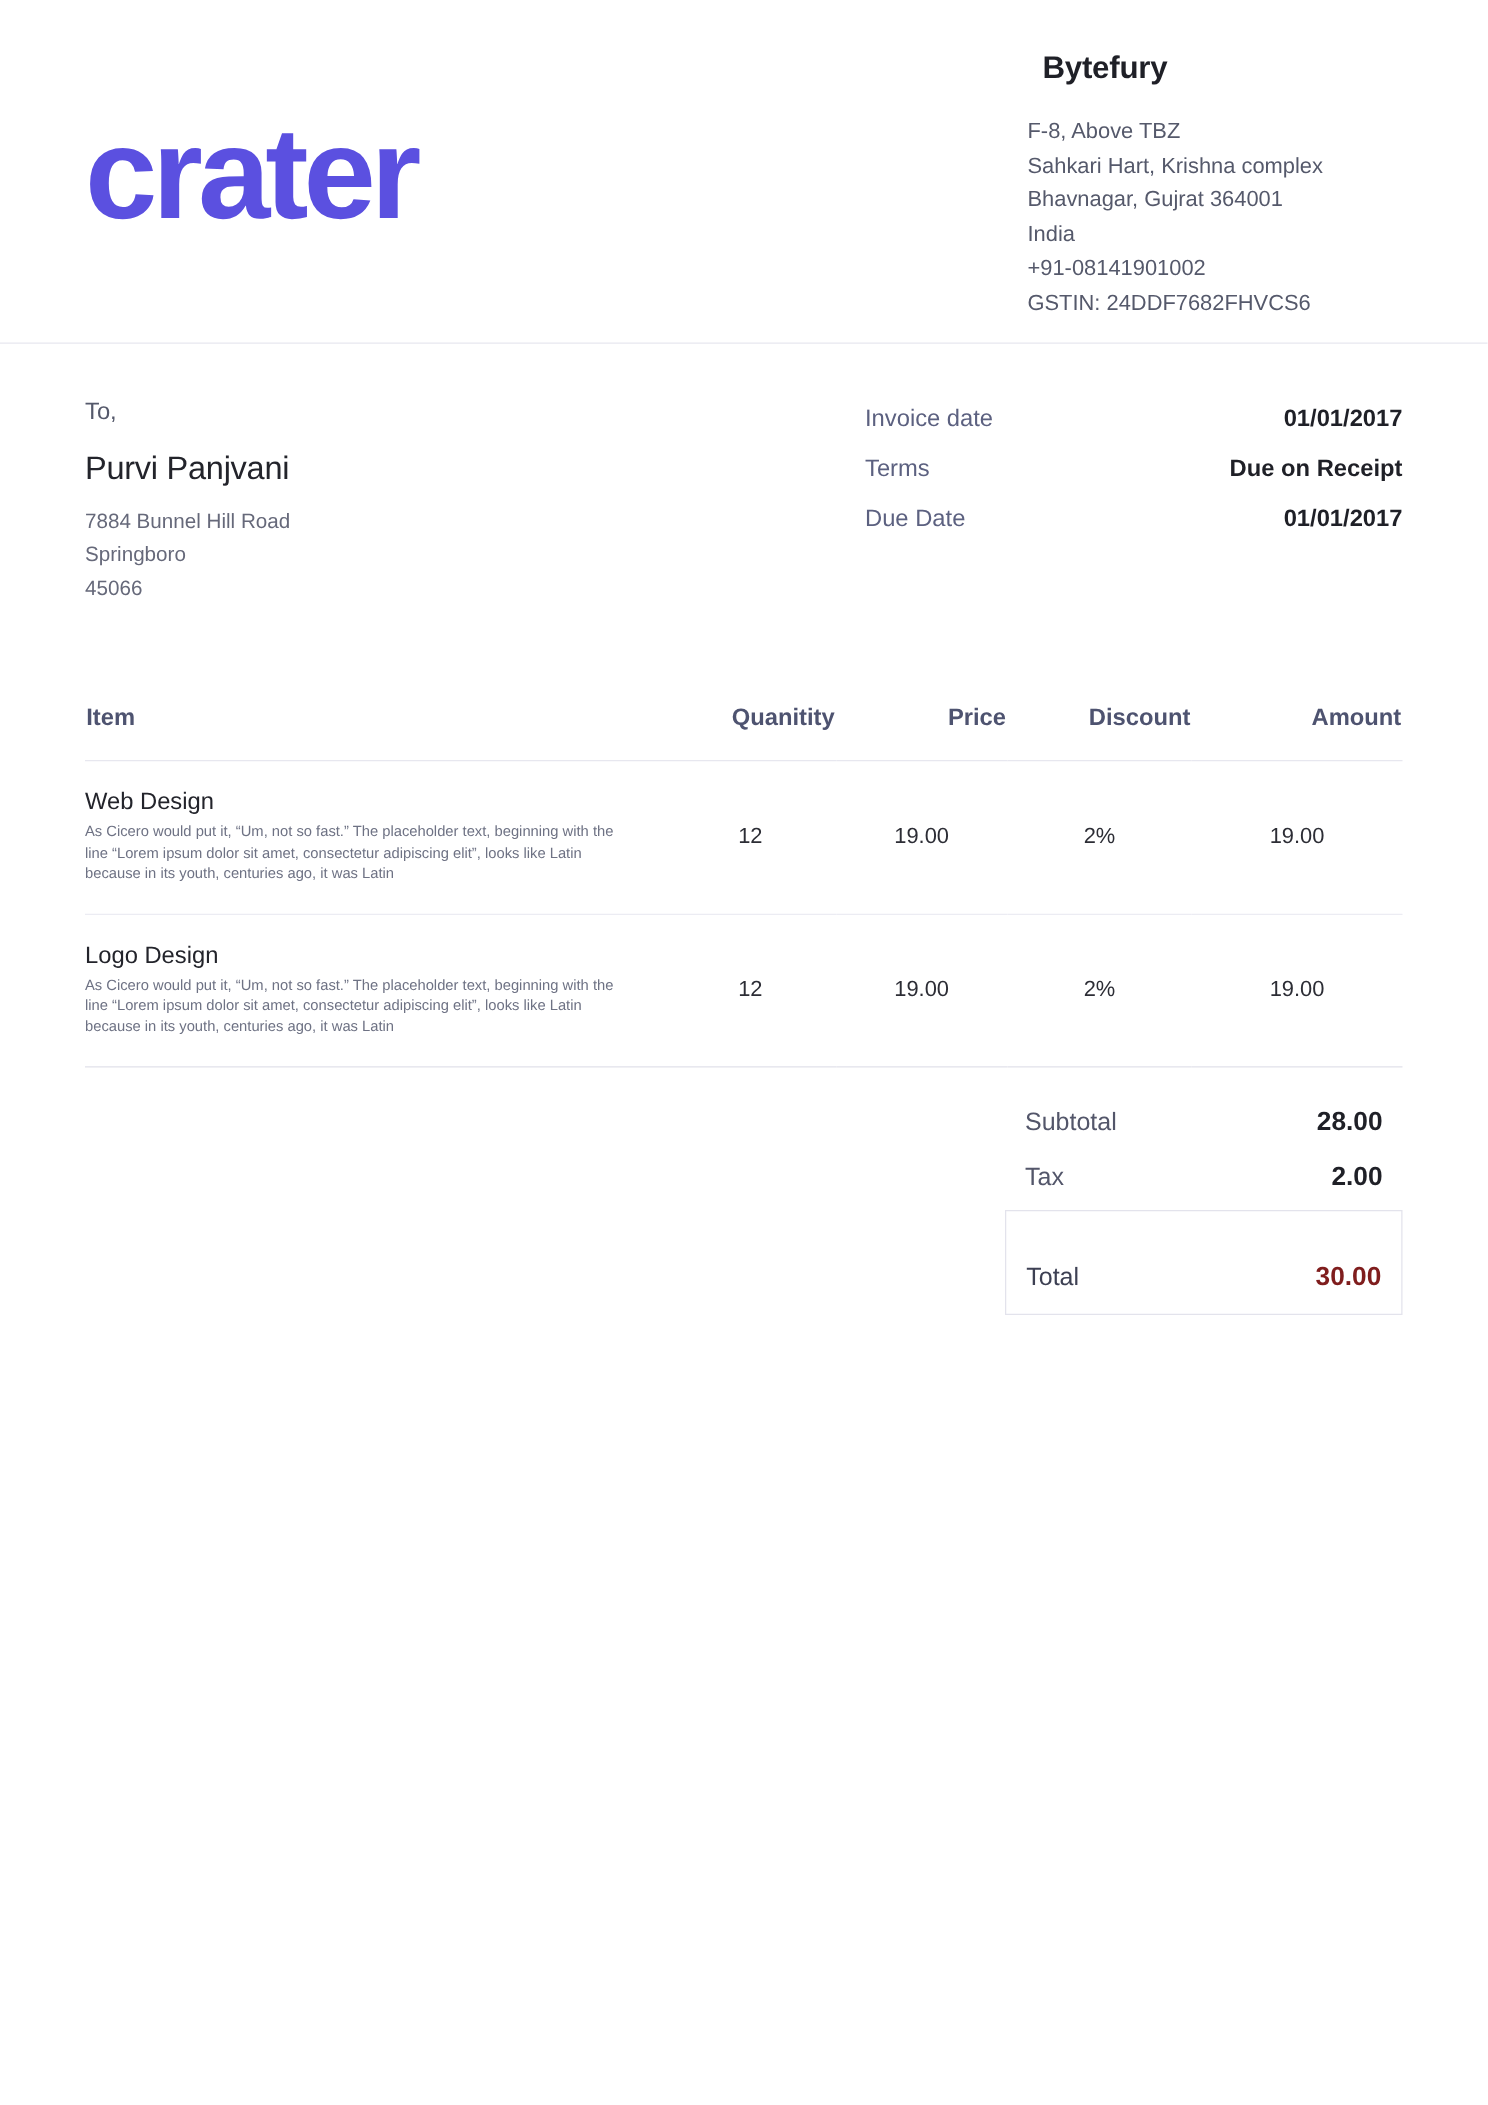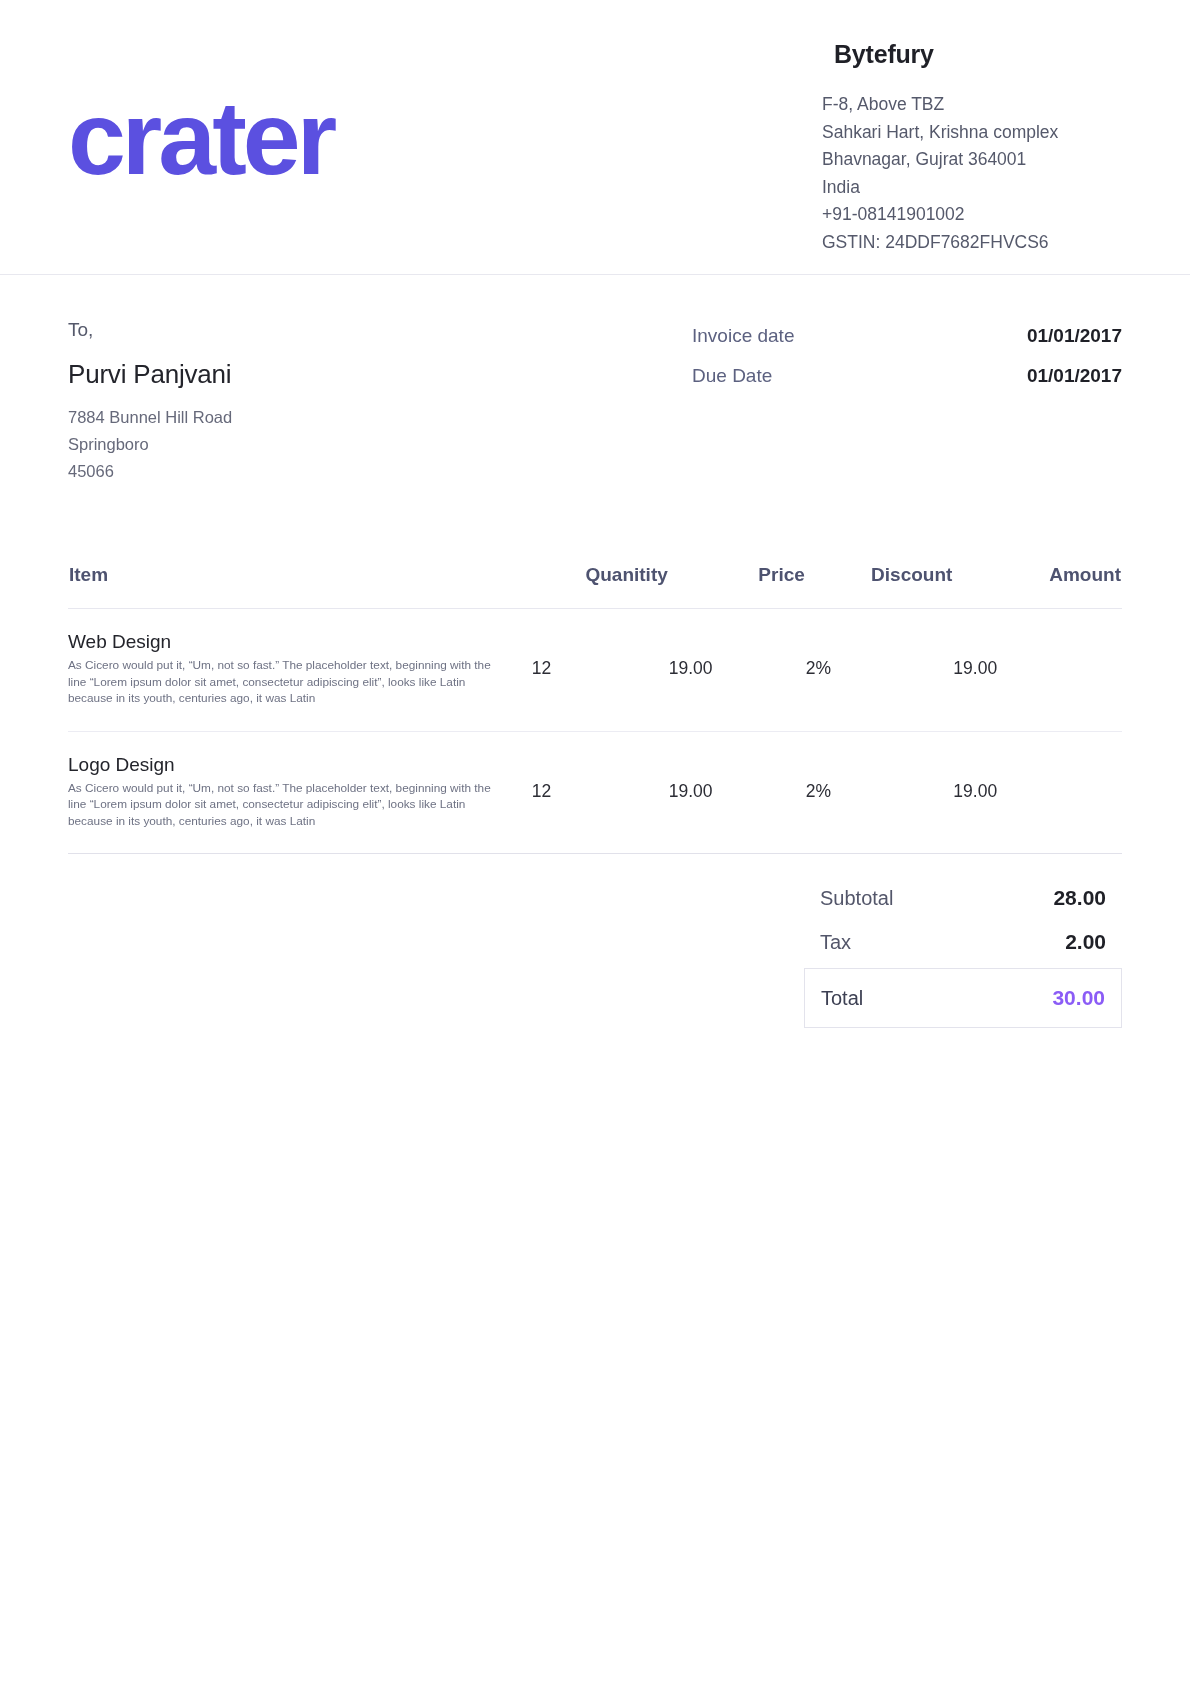--- a/index.html
+++ b/index.html
@@ -108,21 +108,21 @@
   table.items thead th.col-item { text-align: left; }
   .col-item { width: 44%; }
   .col-qty { width: 13%; }
   .col-price { width: 13%; }
   .col-disc { width: 14%; }
   .col-amt { width: 16%; }
 
   table.items tbody td {
     padding: 22px 0 24px 0;
     vertical-align: middle;
-    text-align: left;
+    text-align: center;
     font-size: 17.5px;
     color: #2c2d35;
     border-bottom: 1px solid #ececf3;
   }
   table.items tbody tr:last-child td { border-bottom: 1px solid #e1e1ea; }
   table.items tbody td.cell-item {
     text-align: left;
     padding-right: 24px;
   }
   .item-name {
@@ -155,21 +155,21 @@
   .tot-val { font-size: 21px; color: #1f2027; font-weight: 700; }
   .tot-total {
     border: 1px solid #e3e3ec;
     padding: 17px 16px;
     margin-top: 8px;
     display: flex;
     justify-content: space-between;
     align-items: baseline;
   }
   .tot-total .tot-key { color: #3d4053; }
-  .tot-total .tot-val { color: #8b5cf6; font-weight: 700; font-size: 21px; }
+  .tot-total .tot-val { color: #7f1d1d; font-weight: 700; font-size: 21px; margin-top: 24px; }
 </style>
 </head>
 <body>
 
 <div class="page">
 
   <div class="header">
     <div class="logo-wrap">
       <svg class="logo-svg" width="432" height="104" viewBox="0 0 432 104">
         <text x="0" y="82" font-family="'Liberation Sans', sans-serif" font-size="104" font-weight="700" letter-spacing="-4" fill="#5b50e0">crater</text>
@@ -194,20 +194,24 @@
       <div class="client-name">Purvi Panjvani</div>
       <div class="addr-line">7884 Bunnel Hill Road</div>
       <div class="addr-line">Springboro</div>
       <div class="addr-line">45066</div>
     </div>
 
     <div class="meta">
       <div class="meta-row">
         <span class="meta-key">Invoice date</span>
         <span class="meta-val">01/01/2017</span>
+      </div>
+      <div class="meta-row">
+        <span class="meta-key">Terms</span>
+        <span class="meta-val">Due on Receipt</span>
       </div>
       <div class="meta-row">
         <span class="meta-key">Due Date</span>
         <span class="meta-val">01/01/2017</span>
       </div>
     </div>
   </div>
 
   <div class="table-wrap">
     <table class="items">

